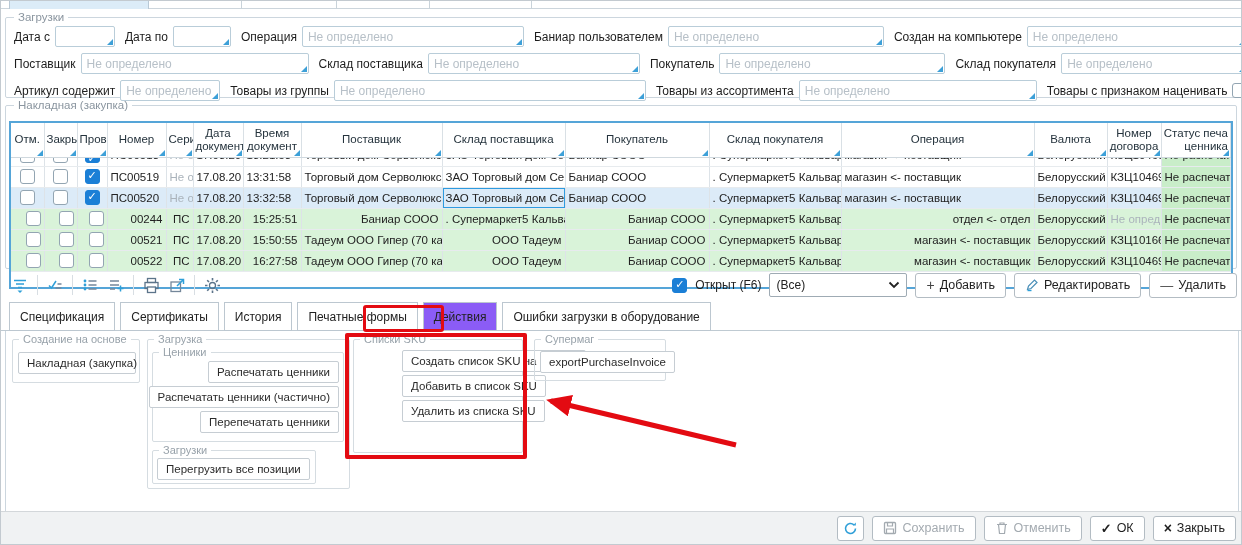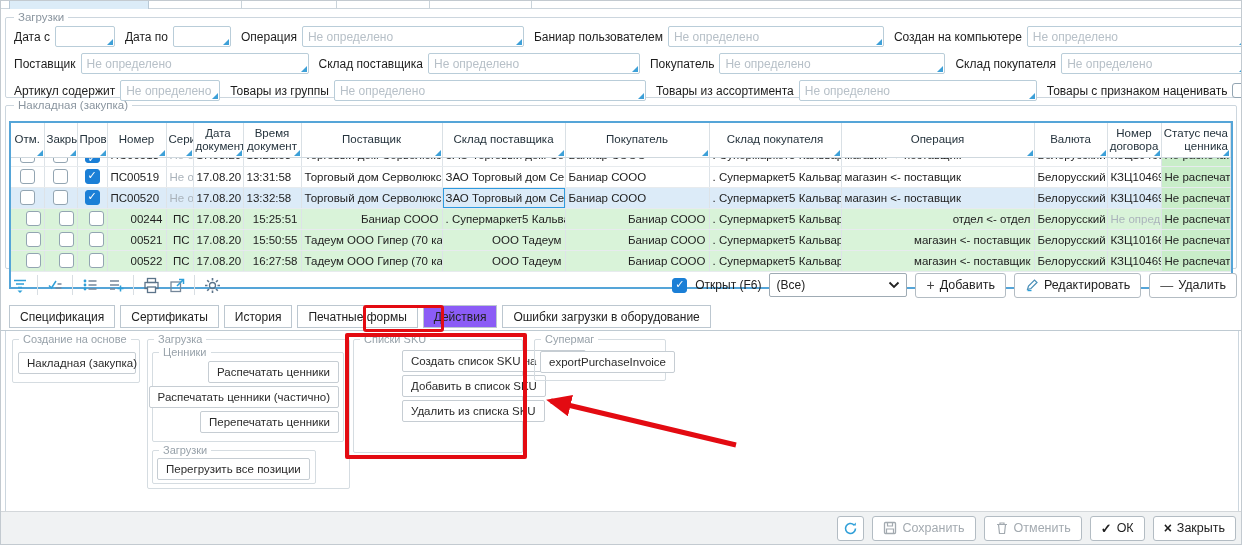--- a/index.html
+++ b/index.html
@@ -62,21 +62,21 @@
   .select { position:relative; width:138px; height:24px; border:1px solid #9fabb4; border-radius:2px;
             display:flex; align-items:center; padding:0 6px; background:#fff; }
   .select svg { margin-left:auto; }
   .btn { display:inline-flex; align-items:center; gap:5px; background:#fff; border:1px solid #b3bcc3;
          border-radius:3px; padding:0 10px; height:25px; font-size:12.5px; color:#1e1e1e; white-space:nowrap; }
   .plus { color:#444; font-size:14px; } .minus { color:#444; font-size:13px; }
 
   
   .tabbar { position:absolute; left:0; top:302px; width:1242px; height:28px; display:flex; align-items:center;
             padding-left:8px; border-bottom:1px solid #bfcad2; }
-  .tab { height:23px; display:flex; align-items:center; padding:0 10px; margin-right:5px;
+  .tab { height:29px; display:flex; align-items:center; padding:0 10px; margin-right:5px;
          background:#fff; border:1px solid #bcc7d0; font-size:12px; color:#222; white-space:nowrap; }
   .tab.active { background:#8b5cf6; }
 
   
   .panel { position:absolute; left:4px; top:330px; width:1234px; height:181px;
            border-left:1px solid #ccd6de; border-right:1px solid #ccd6de; background:#fff; }
   .grp { position:absolute; border:1px solid #d5dce1; border-radius:2px; }
   .grp > .glg { position:absolute; top:-7px; left:6px; background:#fff; padding:0 4px;
                 font-size:11px; color:#98a2aa; white-space:nowrap; }
   .abtn { display:block; background:#fff; border:1px solid #c6cdd3; border-radius:2px; height:22px;

